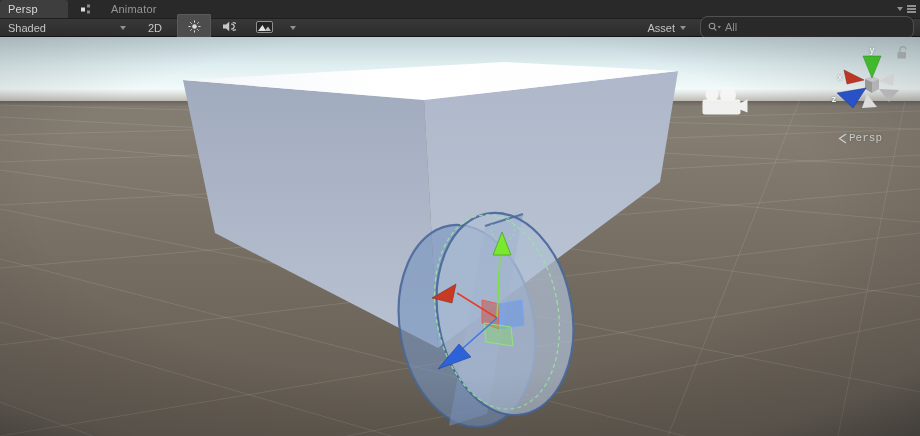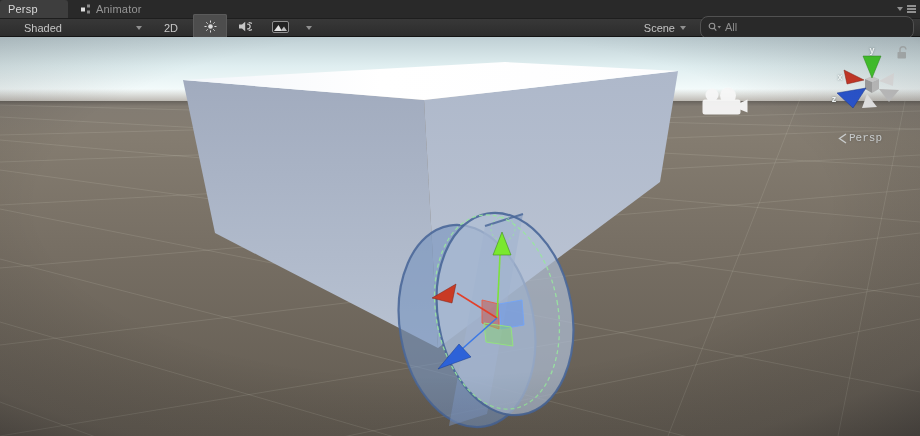--- a/index.html
+++ b/index.html
@@ -2,31 +2,31 @@
 <html><head>
 <meta charset="utf-8">
 <style>
   html,body{margin:0;padding:0;background:#1b1b1b;}
   .app{position:relative;width:920px;height:436px;overflow:hidden;background:#282828;
        font-family:"Liberation Sans",sans-serif;-webkit-font-smoothing:antialiased;}
   
   .tabbar{position:relative;height:18px;background:#292929;display:flex;align-items:stretch;}
   .tab{display:flex;align-items:center;font-size:11px;letter-spacing:.2px;cursor:default;}
   .tab.active{width:68px;background:#3e3e3e;border-radius:3px 3px 0 0;color:#d9d9d9;padding-left:8px;box-sizing:border-box;}
-  .tab.inactive{color:#969696;padding:0 10px;gap:5px;}
+  .tab.inactive{color:#969696;padding:0 10px;gap:20px;}
   .tab .ticon{display:inline-flex;align-items:center;}
   .tabbar-right{position:absolute;right:4px;top:0;height:18px;display:flex;align-items:center;gap:4px;}
   .caret{width:0;height:0;border-left:3.5px solid transparent;border-right:3.5px solid transparent;border-top:4px solid #8f8f8f;}
   .burger{display:flex;flex-direction:column;gap:1.5px;}
   .burger i{display:block;width:9px;height:1.5px;background:#8f8f8f;}
   
   .toolbar{position:relative;height:19px;box-sizing:border-box;background:linear-gradient(#383838,#2c2c2c);
            border-top:1px solid #1e1e1e;border-bottom:1px solid #141414;display:flex;align-items:center;
            font-size:11px;color:#c5c5c5;}
-  .dd-shaded{width:118px;display:flex;align-items:center;justify-content:space-between;padding:0 5px 0 24px;height:100%;}
+  .dd-shaded{width:118px;display:flex;align-items:center;justify-content:space-between;padding:0 5px 0 8px;height:100%;}
   .btn{display:flex;align-items:center;justify-content:center;height:15px;border-radius:2px;padding:6px 5px;}
   .btn-2d{margin-left:8px;width:22px;color:#c8c8c8;}
   .btn-sun{margin-left:6px;width:24px;background:#4d4d4d;box-shadow:inset 0 0 0 1px #5a5a5a;}
   .btn-audio{margin-left:2px;width:23px;}
   .btn-fx{margin-left:2px;width:23px;}
   .btn-fx-arrow{margin-left:1px;width:11px;}
   .right-group{margin-left:auto;display:flex;align-items:center;}
   .dd-gizmos{display:flex;align-items:center;gap:5px;padding:0 6px;color:#c2c2c2;}
   .searchpill{margin:0 6px 0 8px;width:198px;height:13px;border-radius:8px;background:#292929;
               border:1px solid #515151;display:flex;align-items:center;padding:4px 7px;gap:3px;}
@@ -108,21 +108,21 @@
           <polygon points="8.5,10 12,5.5 15,10" fill="#bdbdbd"></polygon>
         </svg>
       </span>
     </div>
     <div class="btn btn-fx-arrow">
       <span class="caret"></span>
     </div>
 
     <div class="right-group">
       <div class="dd-gizmos">
-        <span>Scene</span>
+        <span>Asset</span>
         <span class="caret"></span>
       </div>
       <div class="searchpill">
         <span>
           <svg width="14" height="10">
             <circle cx="4" cy="4" r="2.8" stroke="#979797" fill="none" stroke-width="1.1"></circle>
             <line x1="6.1" y1="6.1" x2="8.3" y2="8.6" stroke="#979797" stroke-width="1.1"></line>
             <polygon points="9.5,4 13,4 11.2,6.4" fill="#8a8a8a"></polygon>
           </svg>
         </span>

